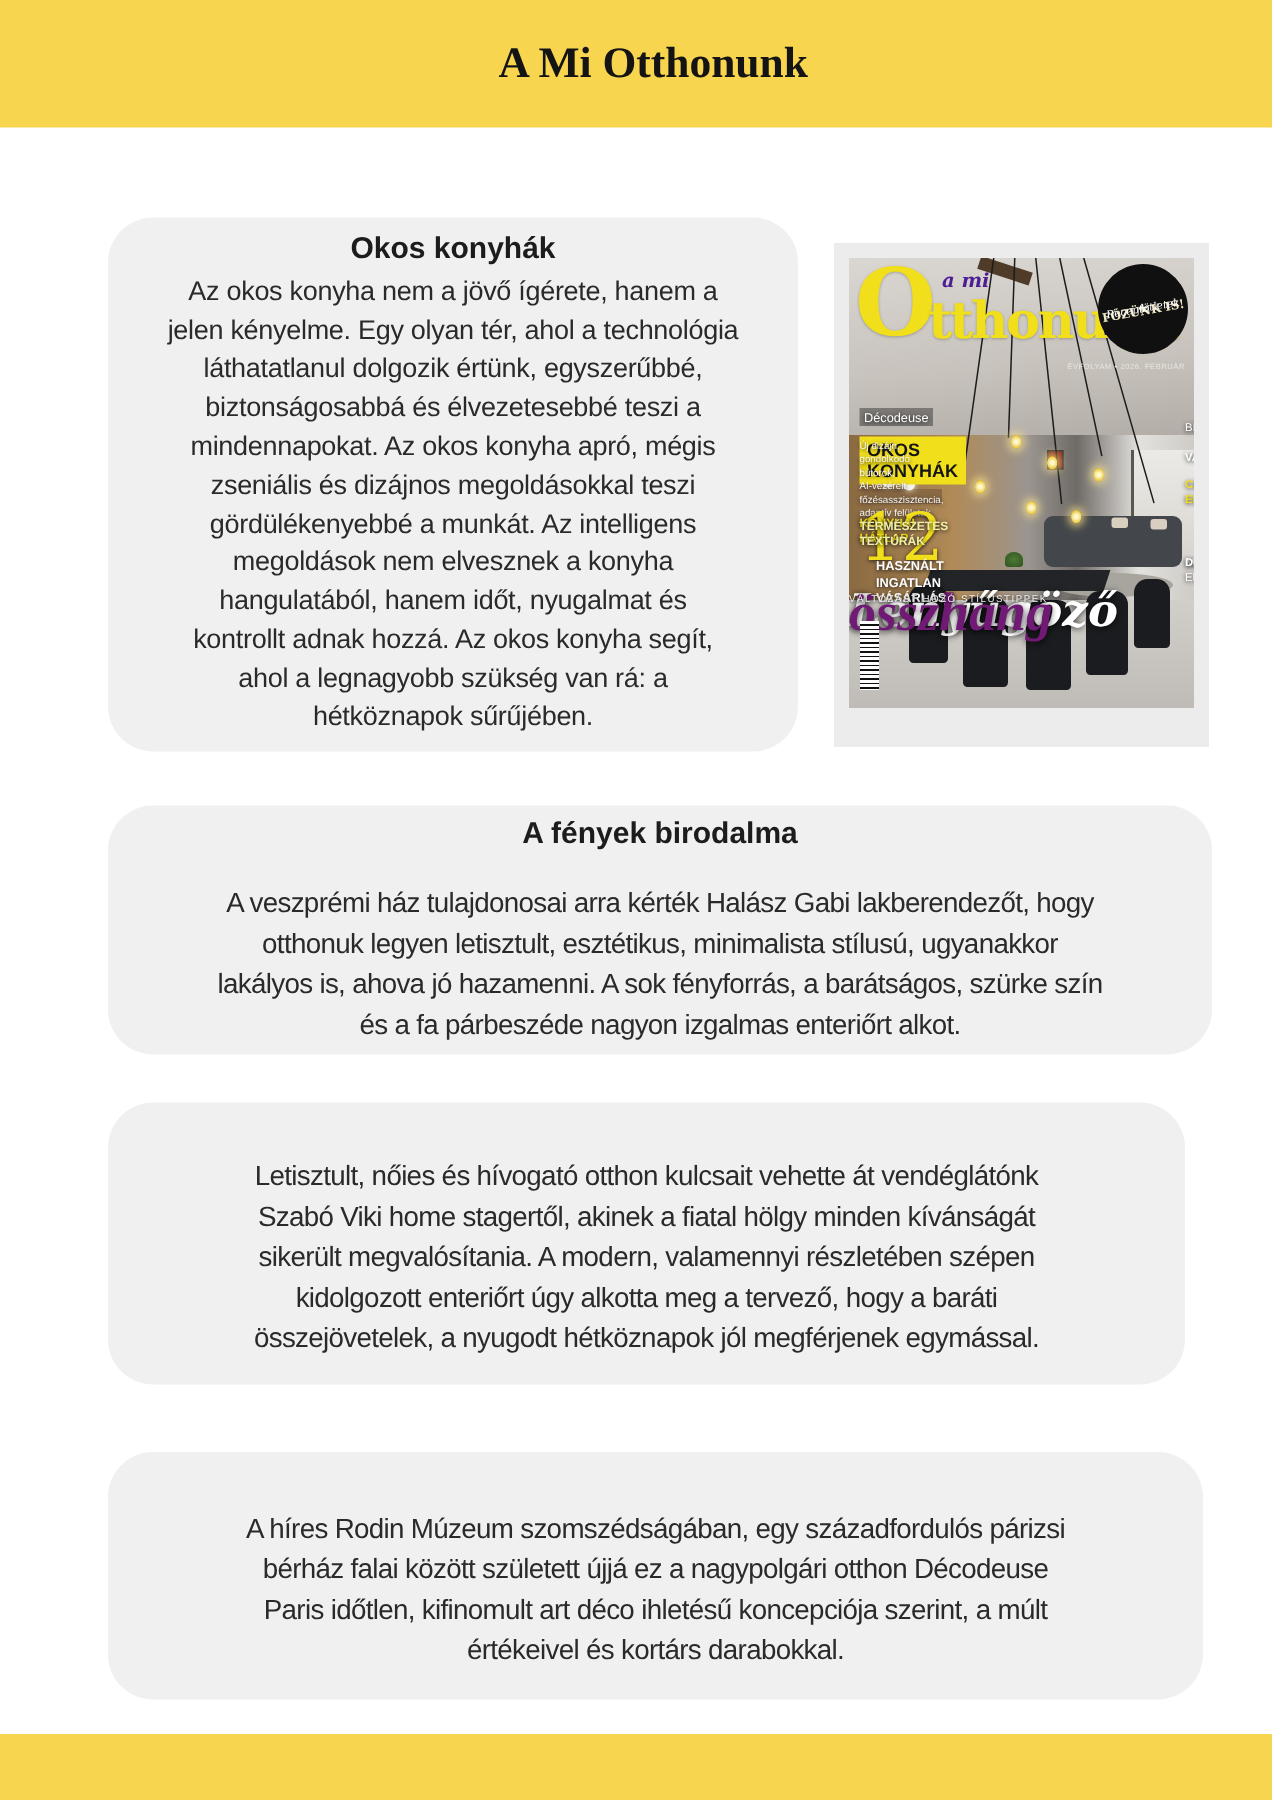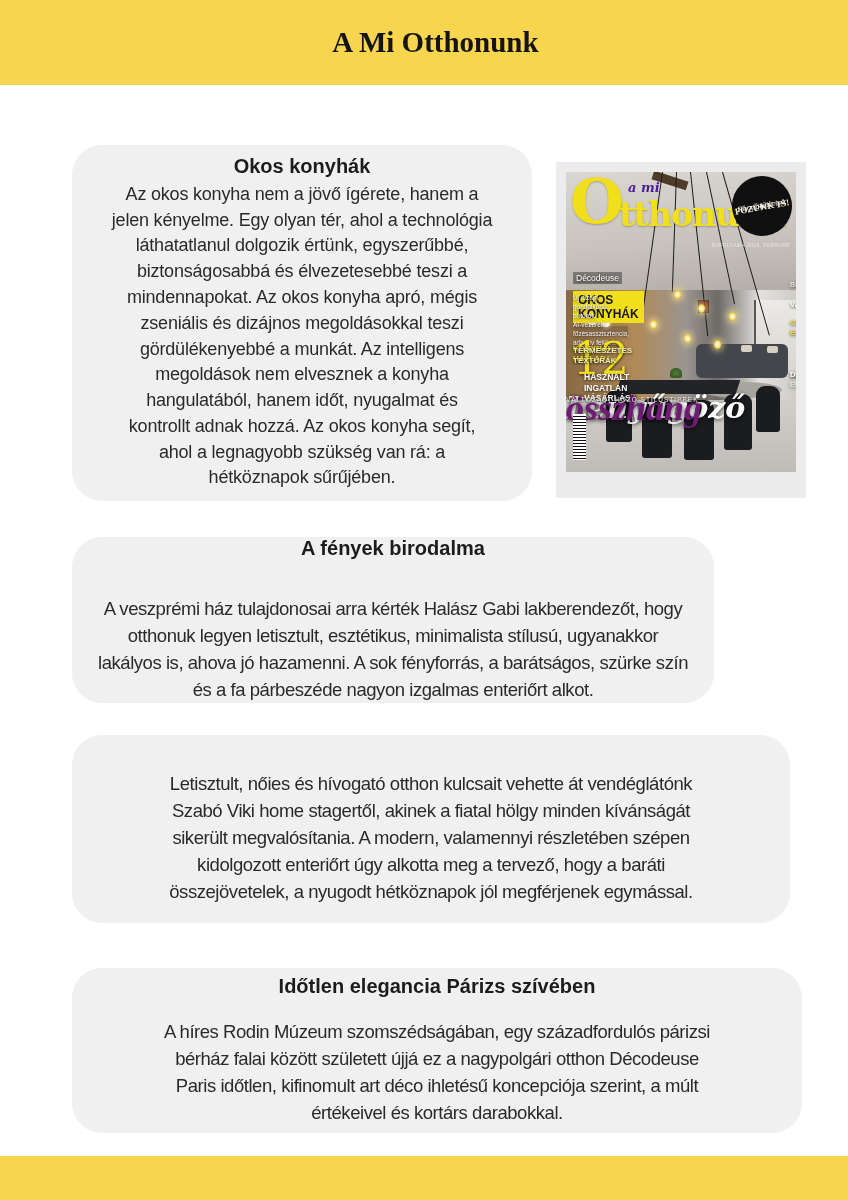--- a/index.html
+++ b/index.html
@@ -15,21 +15,21 @@
   .hdr.bold{font-weight:700;margin-left:23px;}
   
   .card{
     position:absolute;background:#F0F0F0;border-radius:30px;
     display:flex;flex-direction:column;align-items:center;justify-content:center;
   }
   .card-heading{font-weight:700;text-align:center;font-size:20px;color:#1c1c1c;margin-bottom:4px;}
   .card-body{white-space:pre;text-align:center;color:#2a2a2a;}
   #card1{left:72px;top:145px;width:460px;height:356px;}
   #card1 .card-body{font-size:18px;line-height:25.8px;letter-spacing:-0.2px;}
-  #card2{left:72px;top:537px;width:642px;height:166px;justify-content:space-between;}
+  #card2{left:72px;top:537px;width:736px;height:166px;}
   #card3{left:72px;top:735px;width:718px;height:188px;}
   #card4{left:72px;top:968px;width:730px;height:165px;}
   .narrow .card-body{font-size:18.5px;line-height:27px;letter-spacing:-0.45px;margin-top:16px;}
   
   #coverWrap{position:absolute;left:556px;top:162px;width:250px;height:336px;background:#ECECEC;}
   #cover{position:absolute;left:10px;top:10px;width:230px;height:300px;overflow:hidden;background:#b9b4ae;}
   #cover *{position:absolute;}
   .cv-ceiling{left:0;top:0;width:100%;height:118px;background:linear-gradient(175deg,#dad6d1 0%,#c7c2bc 60%,#b2ada7 100%);}
   .cv-beam{left:86px;top:4px;width:36px;height:9px;background:#4e3c28;transform:rotate(18deg);}
   .cv-mid{left:0;top:118px;width:100%;height:110px;background:linear-gradient(90deg,#8a6a42 0%,#b08a57 30%,#9b9590 52%,#6e6a66 66%,#e3e1dd 84%,#cfccc8 100%);}
@@ -209,20 +209,19 @@
 
 <div id="card3" class="card narrow">
   <div class="card-body">Letisztult, nőies és hívogató otthon kulcsait vehette át vendéglátónk
 Szabó Viki home stagertől, akinek a fiatal hölgy minden kívánságát
 sikerült megvalósítania. A modern, valamennyi részletében szépen
 kidolgozott enteriőrt úgy alkotta meg a tervező, hogy a baráti
 összejövetelek, a nyugodt hétköznapok jól megférjenek egymással.</div>
 </div>
 
 <div id="card4" class="card narrow">
-  <div class="card-heading">Időtlen elegancia Párizs szívében</div>
   <div class="card-body">A híres Rodin Múzeum szomszédságában, egy századfordulós párizsi
 bérház falai között született újjá ez a nagypolgári otthon Décodeuse
 Paris időtlen, kifinomult art déco ihletésű koncepciója szerint, a múlt
 értékeivel és kortárs darabokkal.</div>
 </div>
 
 <div id="bottombar" class="bar"></div>
 
 </body></html>

